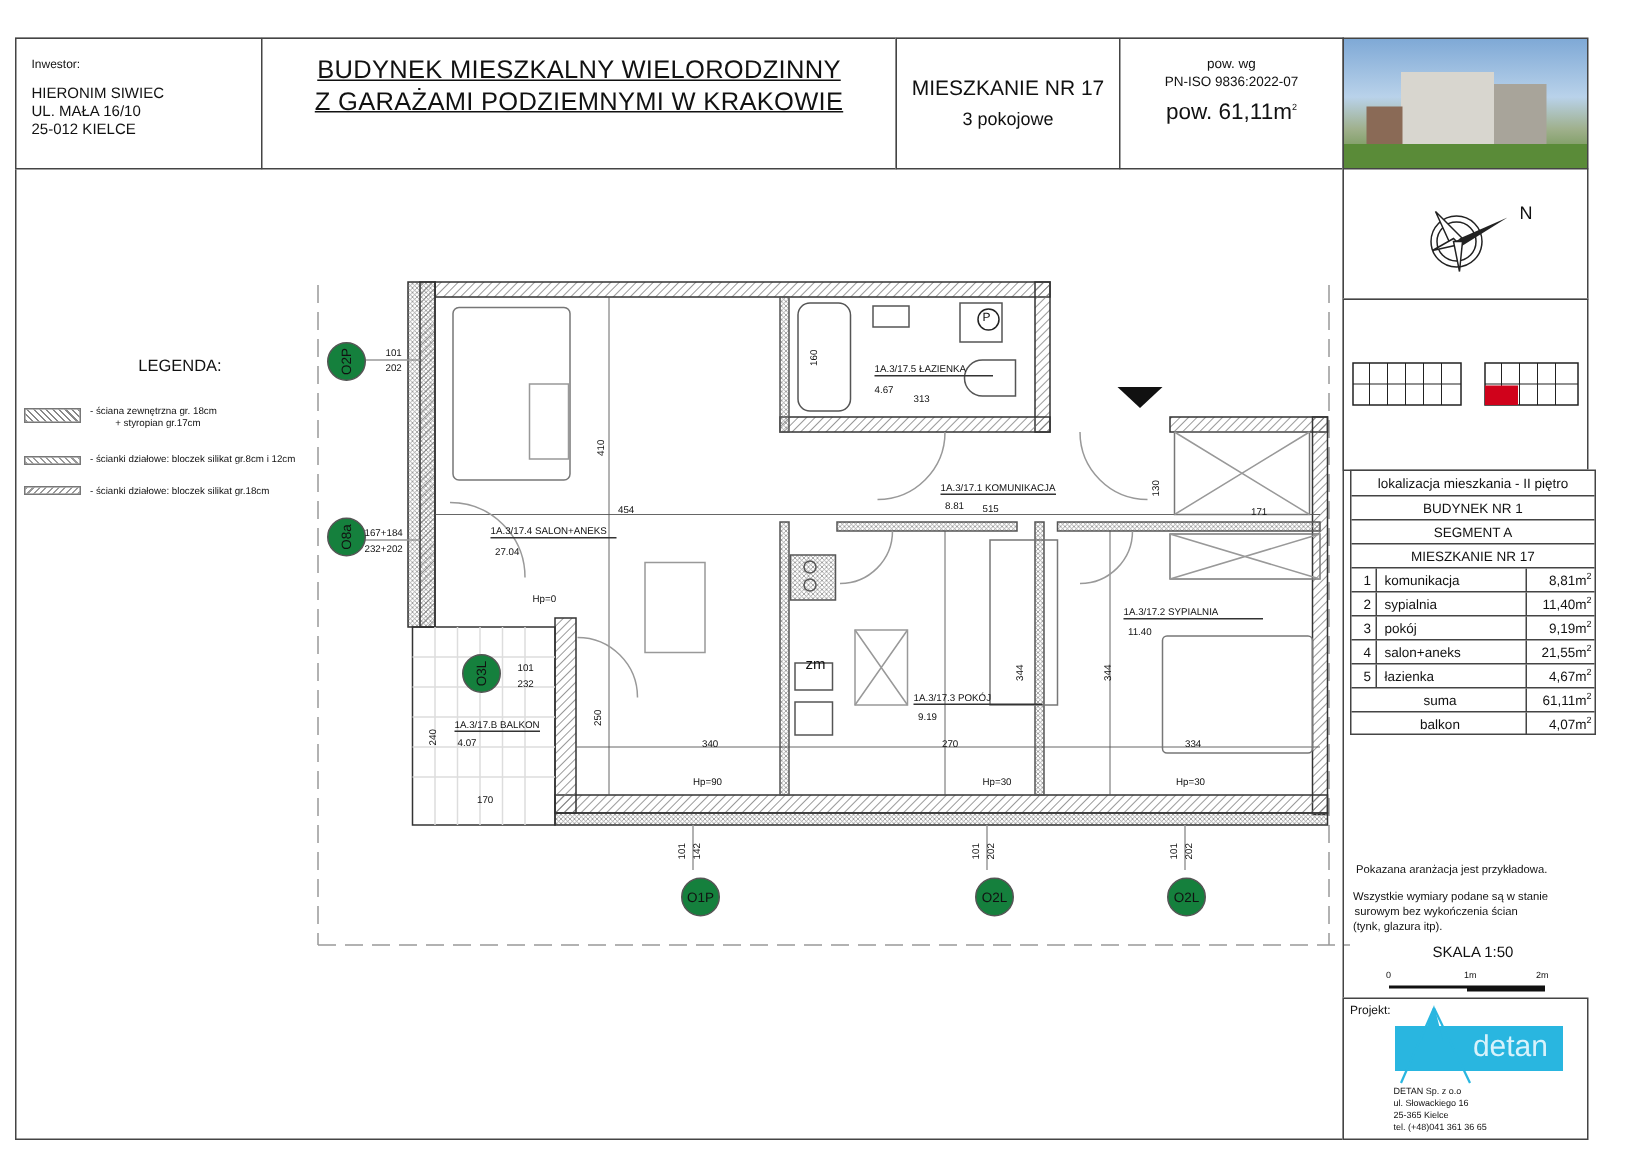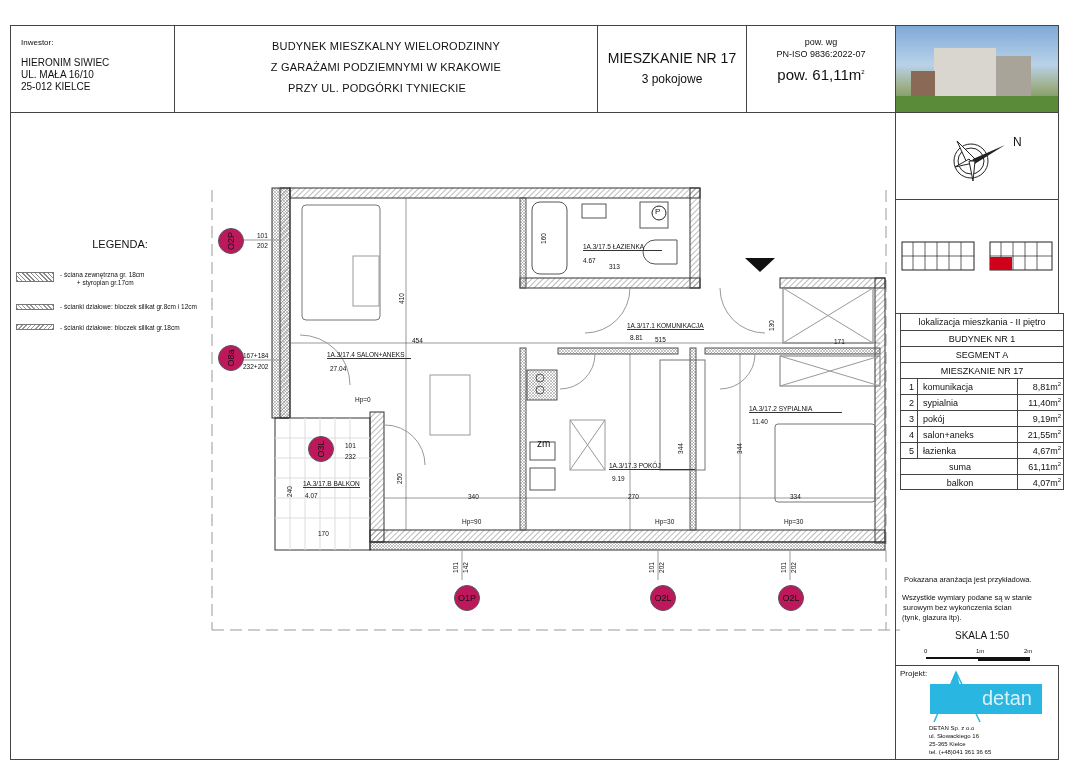--- a/index.html
+++ b/index.html
@@ -2,48 +2,47 @@
 <html><head>
 <meta charset="utf-8">
 <style>
   * { box-sizing: border-box; margin: 0; padding: 0; }
   html, body { width: 1087px; height: 768px; background: #fff; overflow: hidden; }
   body { font-family: "Liberation Sans", sans-serif; color: #111; position: relative; }
   .abs { position: absolute; }
   .frame { border: 1px solid #444; }
   .cell { position: absolute; border: 1px solid #444; background: #fff; }
   .center { text-align: center; }
-  .tb-big { font-size: 11px; line-height: 21px; letter-spacing: 0.2px; }
+  .tb-big { font-size: 17px; line-height: 21px; letter-spacing: 0.2px; text-decoration: underline; }
   .tiny { font-size: 6px; }
   .plan-label { font-size: 6.5px; font-family: "Liberation Sans", sans-serif; position: absolute; white-space: nowrap; }
   .rt-row { position: absolute; left: 0; width: 100%; height: 16px; border-top: 1px solid #444; font-size: 9px; line-height: 16px; }
   .rt-num { position: absolute; left: 0; width: 17px; text-align: right; padding-right: 3px; border-right: 1px solid #444; height: 100%; }
   .rt-name { position: absolute; left: 22px; }
   .rt-area { position: absolute; right: 0; width: 46px; border-left: 1px solid #444; text-align: right; padding-right: 2px; height: 100%; }
   sup { font-size: 6px; vertical-align: super; line-height: 0; }
-  .circle-tag { position: absolute; width: 26px; height: 26px; border: 1px solid #555; border-radius: 50%; font-size: 9px; display: flex; align-items: center; justify-content: center; background: #be185d; }
+  .circle-tag { position: absolute; width: 26px; height: 26px; border: 1px solid #555; border-radius: 50%; font-size: 9px; display: flex; align-items: center; justify-content: center; background: #15803d; }
 </style>
 </head>
 <body>
 
 <div class="abs frame" style="left:10px;top:25px;width:886px;height:735px;"></div>
 
 <div class="cell" style="left:10px;top:25px;width:165px;height:88px;">
   <div class="abs" style="left:10px;top:12px;font-size:8px;">Inwestor:</div>
   <div class="abs" style="left:10px;top:31px;font-size:10px;line-height:12px;">
     <div>HIERONIM SIWIEC</div>
     <div>UL. MAŁA 16/10</div>
     <div>25-012 KIELCE</div>
   </div>
 </div>
 <div class="cell" style="left:174px;top:25px;width:424px;height:88px;">
   <div class="abs center tb-big" style="left:0;right:0;top:10px;">
     <div>BUDYNEK MIESZKALNY WIELORODZINNY</div>
     <div>Z GARAŻAMI PODZIEMNYMI W KRAKOWIE</div>
-    <div style="padding-right:18px;">PRZY UL. PODGÓRKI TYNIECKIE</div>
   </div>
 </div>
 <div class="cell" style="left:597px;top:25px;width:150px;height:88px;">
   <div class="abs center" style="left:0;right:0;top:24px;font-size:14px;">MIESZKANIE NR 17</div>
   <div class="abs center" style="left:0;right:0;top:46px;font-size:12px;">3 pokojowe</div>
 </div>
 <div class="cell" style="left:746px;top:25px;width:150px;height:88px;">
   <div class="abs center" style="left:0;right:0;top:10px;font-size:9px;line-height:12px;">
     <div>pow. wg</div>
     <div>PN-ISO 9836:2022-07</div>

